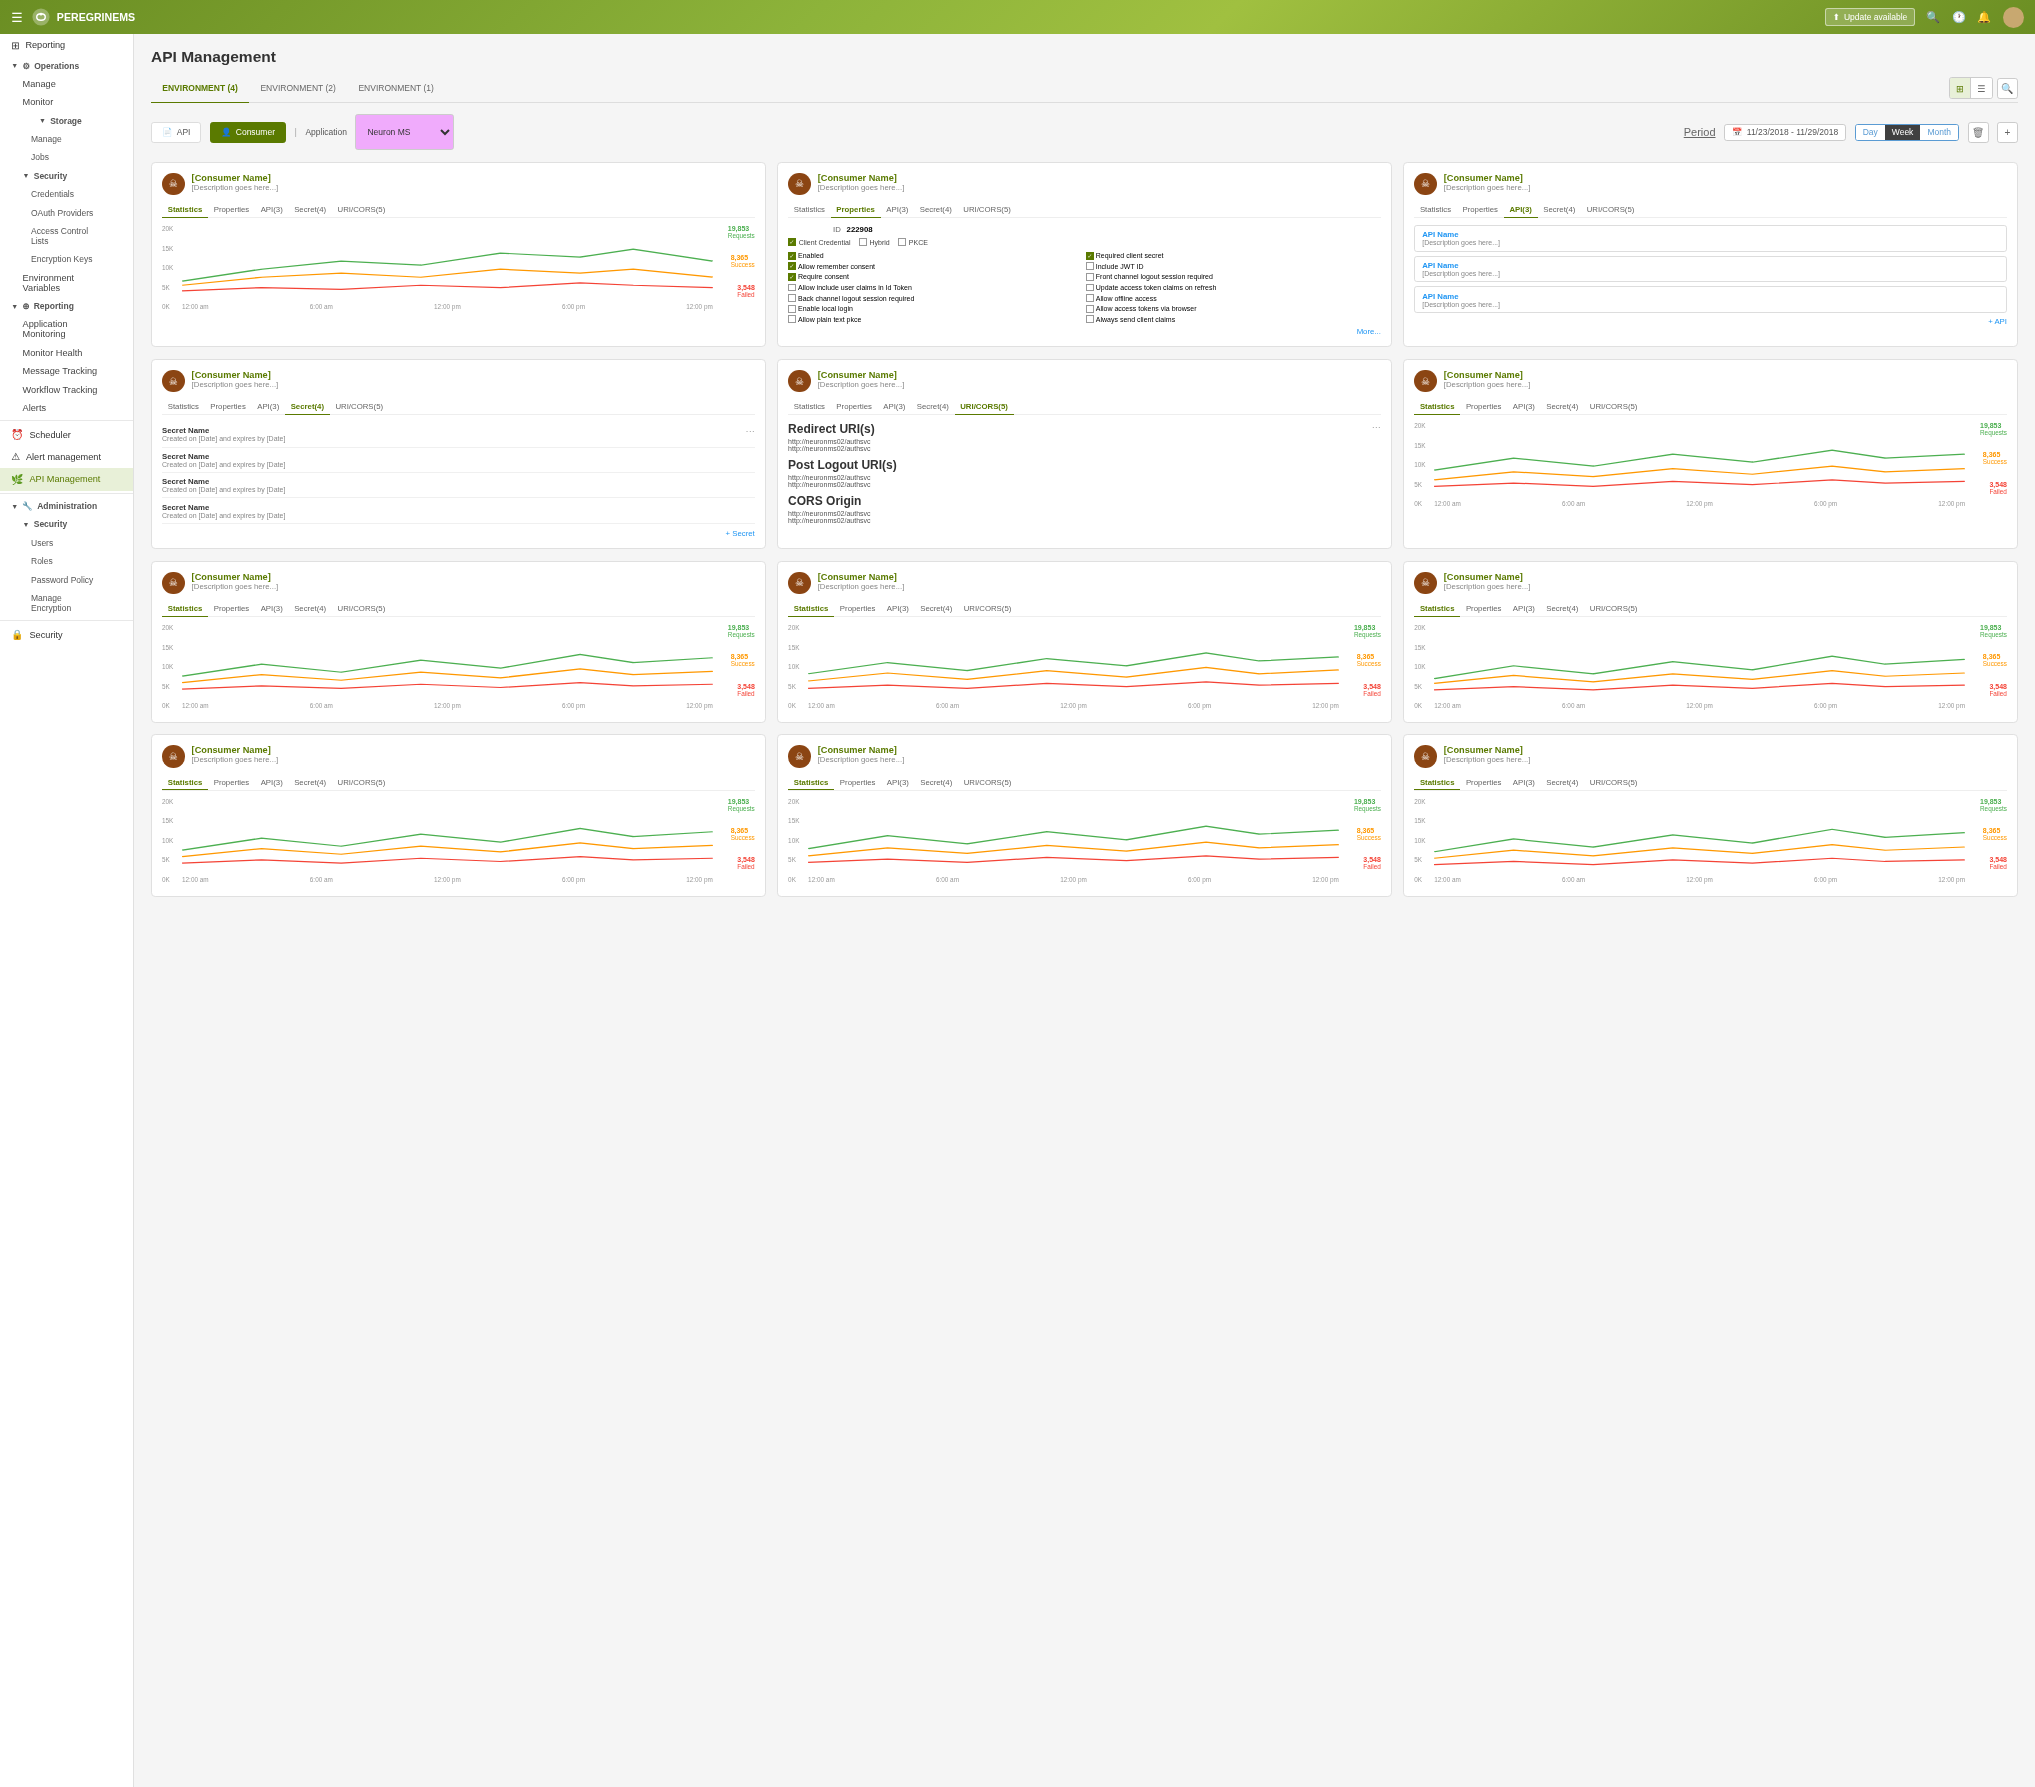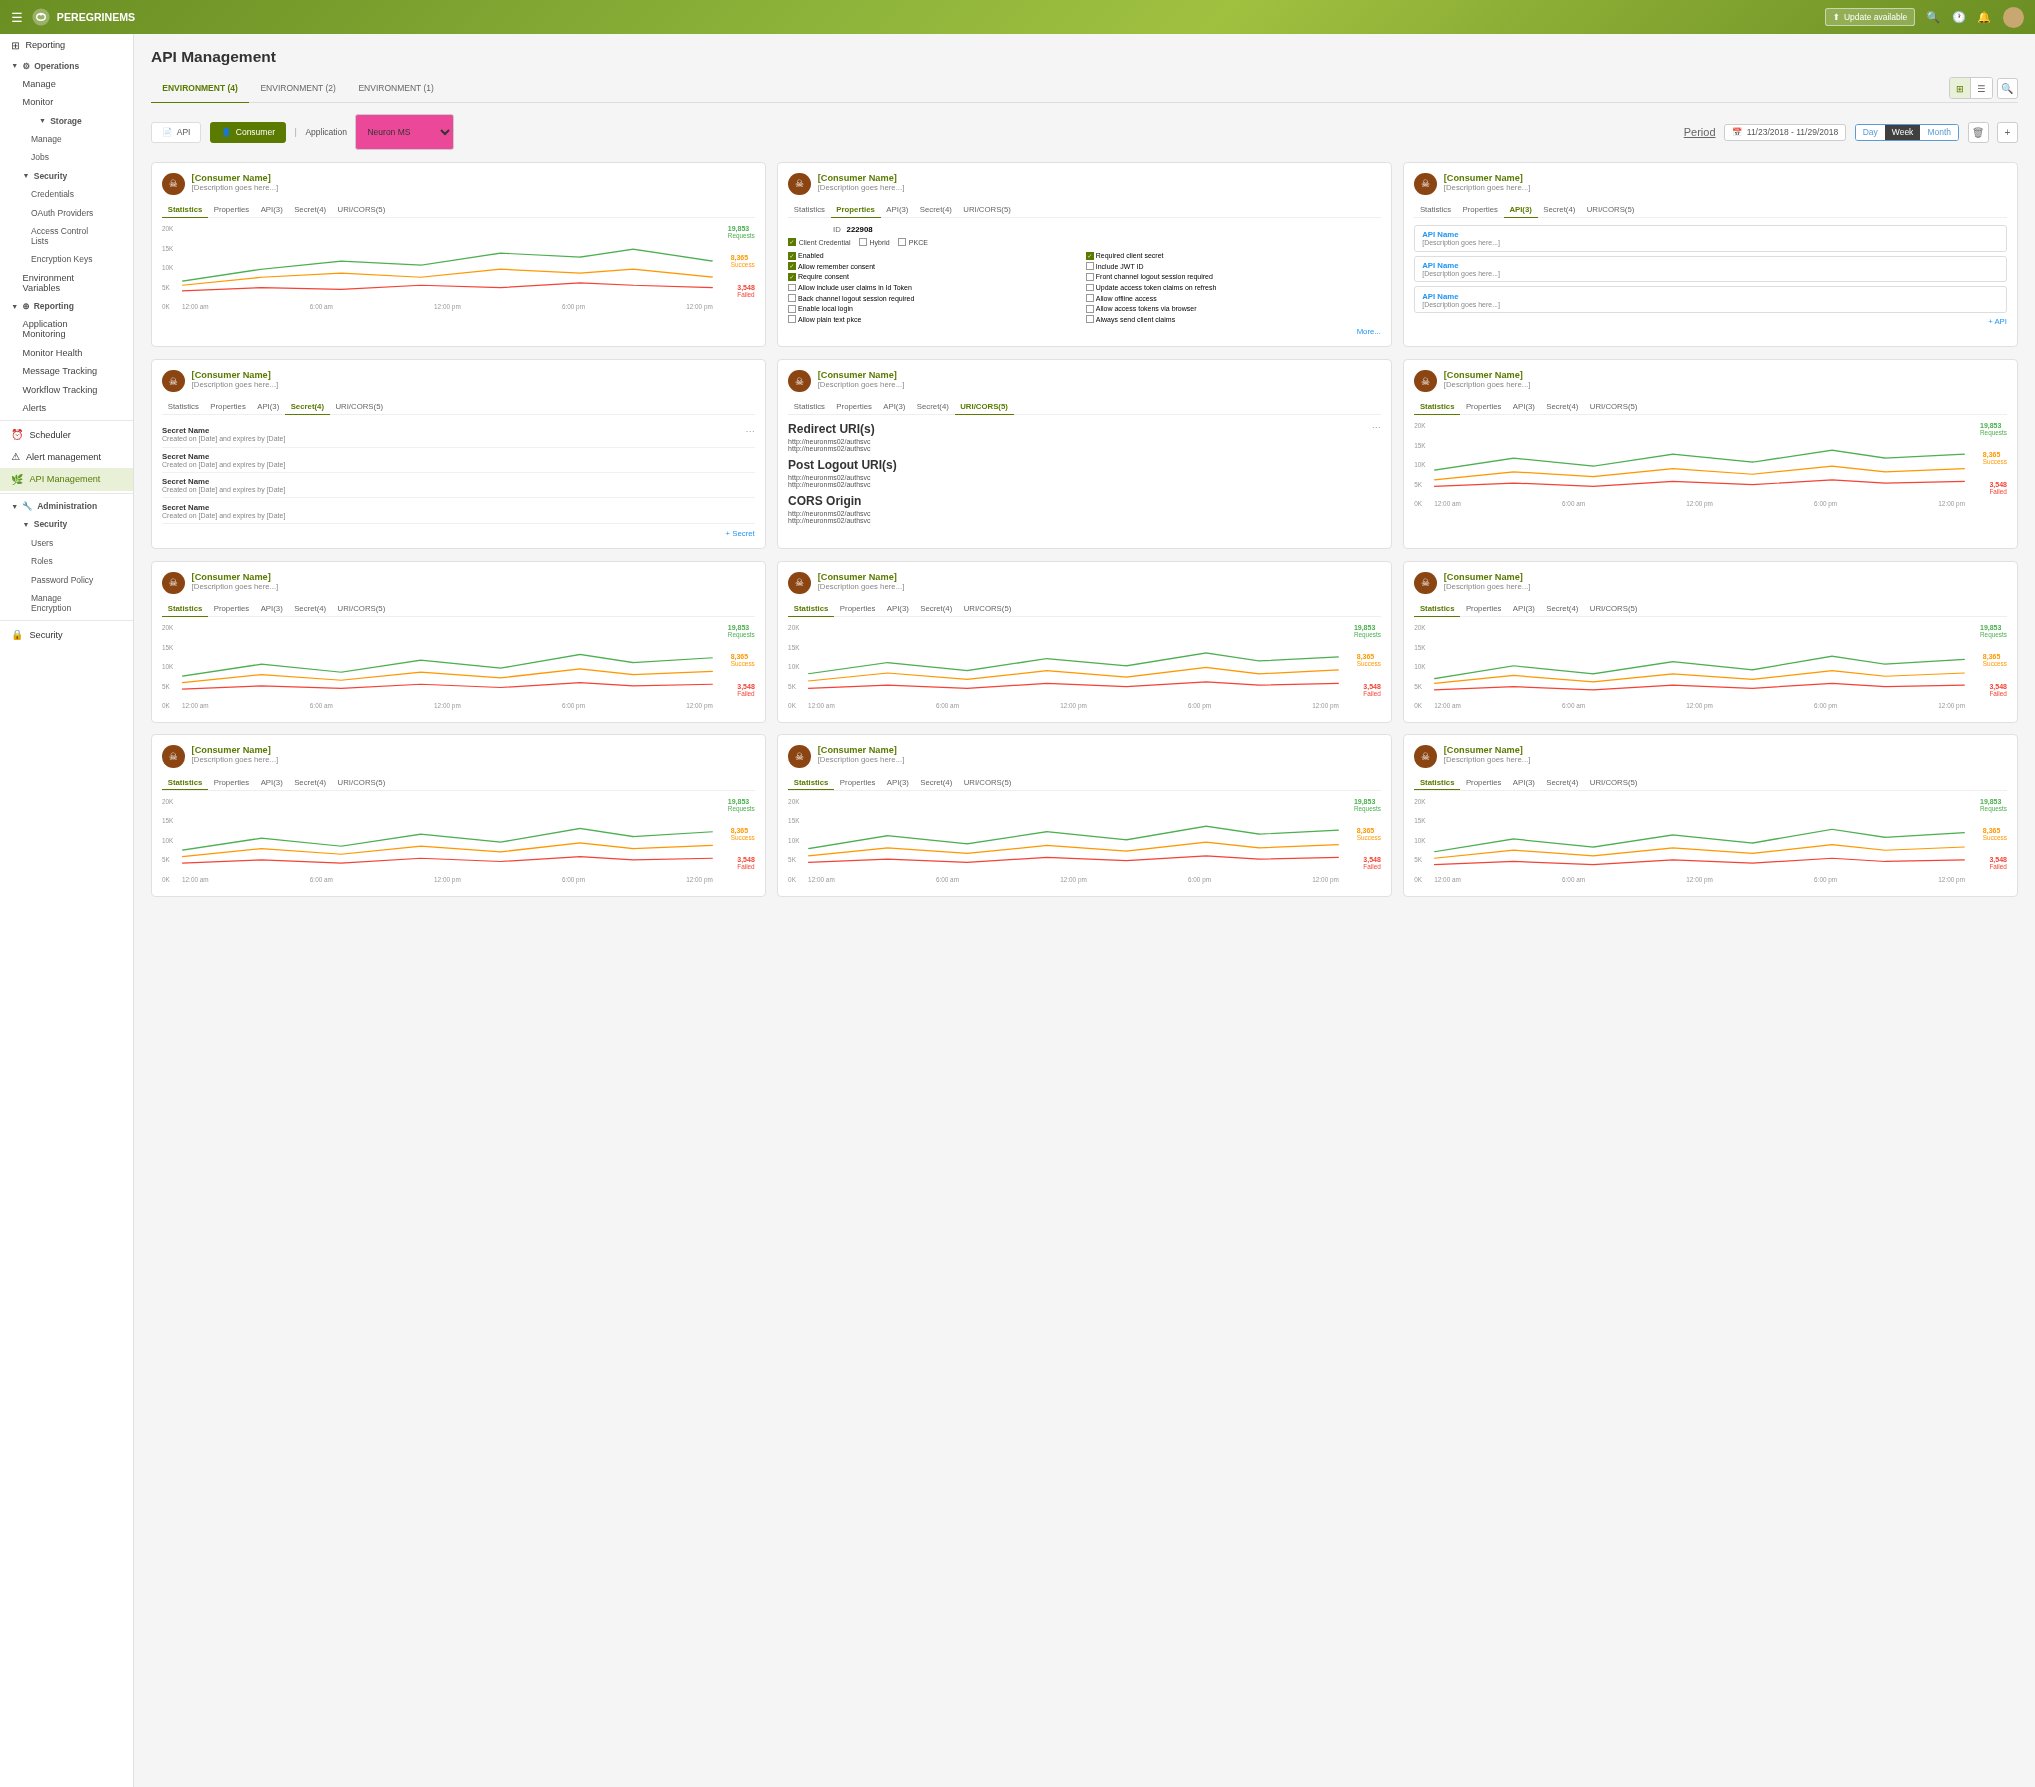--- a/index.html
+++ b/index.html
@@ -36,21 +36,21 @@
     
     .env-tabs { display: flex; gap: 0; border-bottom: 0.7px solid #ddd; margin-bottom: 11.3px; }
     .env-tab { padding: 5.7px 11.3px; font-size: 8.5px; color: #666; cursor: pointer; border-bottom: 1.4px solid transparent; margin-bottom: -0.7px; }
     .env-tab.active { color: #5a7a00; border-bottom-color: #5a7a00; font-weight: 600; }
 
     
     .filter-bar { display: flex; align-items: center; gap: 8.5px; margin-bottom: 11.3px; }
     .filter-type-btn { padding: 4.2px 10px; border: 0.7px solid #ddd; border-radius: 2.8px; background: white; font-size: 8.5px; cursor: pointer; display: flex; align-items: center; gap: 4.2px; color: #555; }
     .filter-type-btn.active { background: #5a7a00; color: white; border-color: #5a7a00; }
     .filter-sep { color: #aaa; }
-    .app-select { padding: 11px 7px; border: 0.7px solid #ccc; border-radius: 2.8px; font-size: 8.5px; color: #333; background: #ec4899; min-width: 99px; }
+    .app-select { padding: 11px 7px; border: 0.7px solid #ccc; border-radius: 2.8px; font-size: 8.5px; color: #333; background: #f0abfc; min-width: 99px; }
     .period-label { font-size: 11px; color: #666; margin-left: auto; text-decoration: underline; }
     .date-range { font-size: 8.5px; color: #555; border: 0.7px solid #ccc; border-radius: 2.8px; padding: 2.8px 7px; background: white; display: flex; align-items: center; gap: 4.2px; }
     .period-btns { display: flex; border: 0.7px solid #5a9bd3; border-radius: 2.8px; overflow: hidden; }
     .period-btn { padding: 2.8px 7px; font-size: 8.5px; cursor: pointer; background: white; color: #5a9bd3; border: none; }
     .period-btn.active { background: #404040; color: white; }
     .icon-btn { width: 21px; height: 21px; border: 0.7px solid #ccc; border-radius: 2.8px; background: white; cursor: pointer; display: flex; align-items: center; justify-content: center; font-size: 10px; color: #666; }
     .view-btns { display: flex; border: 0.7px solid #ccc; border-radius: 2.8px; overflow: hidden; }
     .view-btn { width: 21px; height: 20px; border: none; background: white; cursor: pointer; display: flex; align-items: center; justify-content: center; font-size: 9.2px; color: #666; border-right: 0.7px solid #ccc; }
     .view-btn:last-child { border-right: none; }
     .view-btn.active { background: #e8f0d8; color: #5a7a00; }

